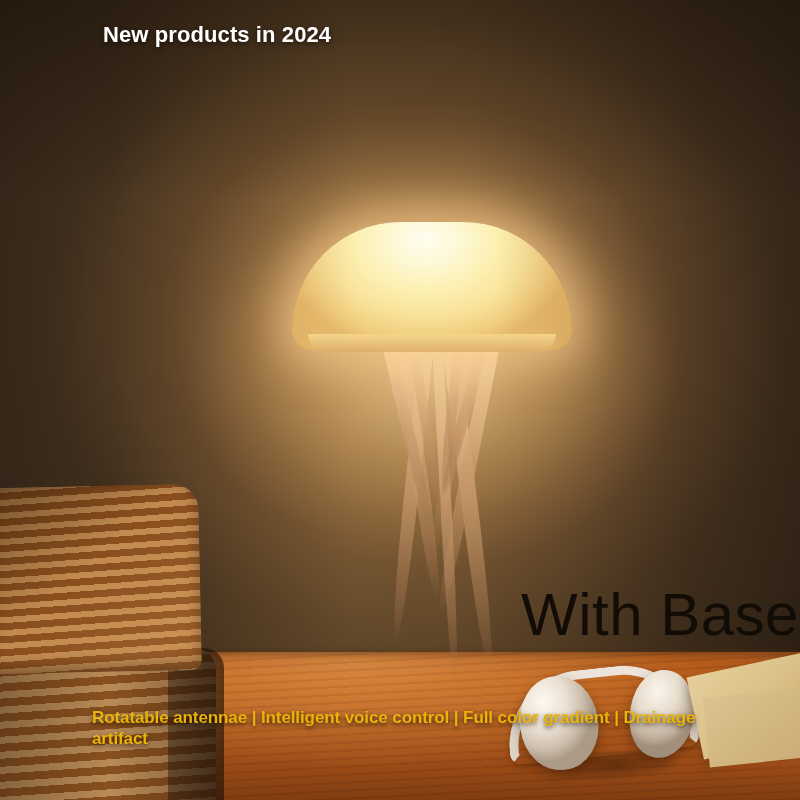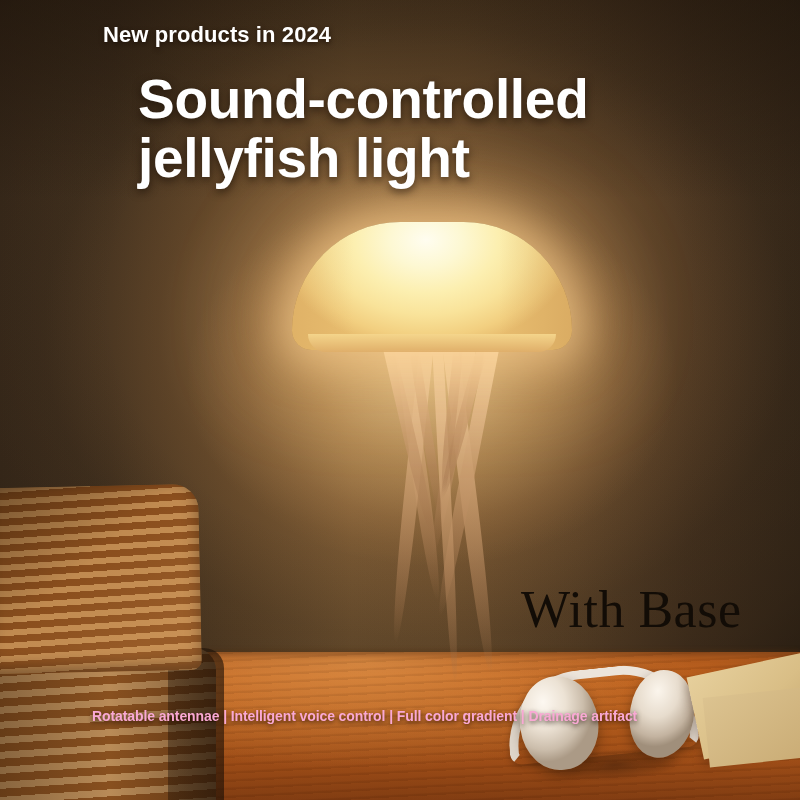--- a/index.html
+++ b/index.html
@@ -201,26 +201,26 @@
   }
   .headline {
     position:absolute; left:138px; top:70px;
     font-size:55px; font-weight:bold; color:#ffffff;
     line-height:1.08; letter-spacing:-0.3px;
     text-shadow:0 3px 8px rgba(25,14,5,0.70);
     white-space:nowrap;
   }
   .with-base {
     position:absolute; left:521px; top:580px;
-    font-size:52px; font-weight:400; color:#120c06;
-    letter-spacing:0.5px; white-space:nowrap;font-family:Liberation Serif, serif;
+    font-size:60px; font-weight:400; color:#120c06;
+    letter-spacing:0.5px; white-space:nowrap;
   }
   .features {
     position:absolute; left:92px; top:708px; width:660px;
-    font-size:14px; font-weight:bold; color:#f9a8d4;
+    font-size:17px; font-weight:bold; color:#eab308;
     line-height:1.22; letter-spacing:-0.1px;
     text-shadow:0 2px 5px rgba(30,14,4,0.80);
   }
 </style>
 </head>
 <body>
 
 <div class="stage">
 
   <div class="wall"></div>
@@ -270,22 +270,18 @@
   <div class="hp-shadow"></div>
   <div class="hp-band"></div>
   <div class="hp-cup-l"></div>
   <div class="hp-cup-r"></div>
 
   <div class="pad"></div>
   <div class="pad2"></div>
 
   <div class="eyebrow">New products in 2024</div>
 
-  <div class="headline">
-    <div>Sound-controlled</div>
-    <div>jellyfish light</div>
-  </div>
 
   <div class="with-base">With Base</div>
 
   <div class="features">Rotatable antennae | Intelligent voice control | Full color gradient | Drainage artifact</div>
 
 </div>
 
 </body></html>

